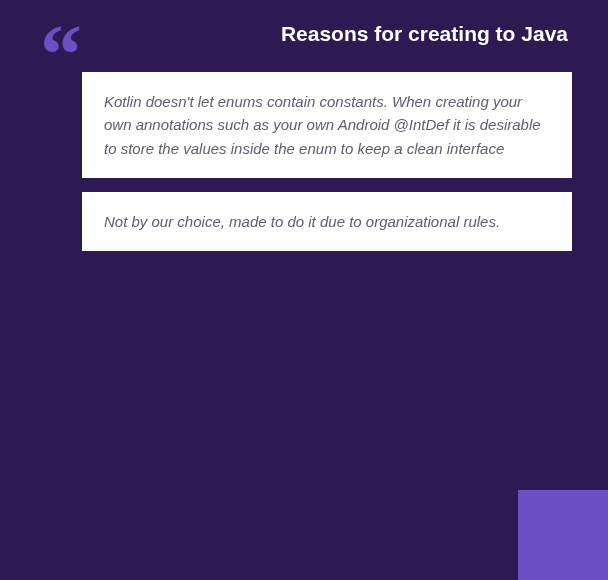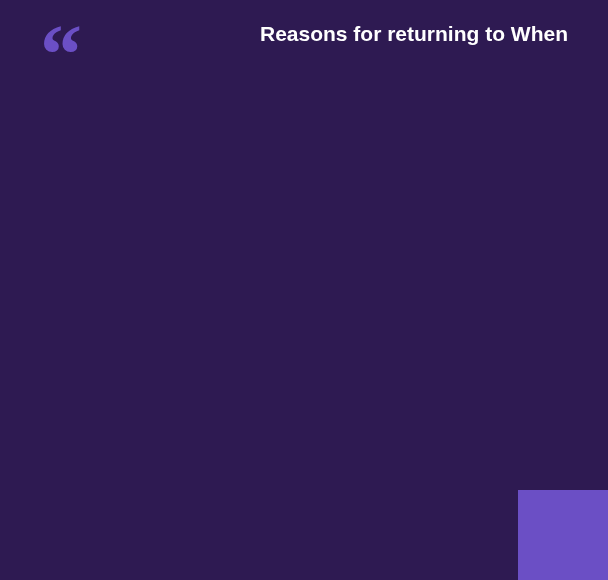--- a/index.html
+++ b/index.html
@@ -59,18 +59,24 @@
       height: 110px;
       background: #6b4fc5;
       z-index: 0;
     }
   </style>
 </head>
 <body>
 
 <div class="quote-icon">“</div>
 
-<h1 class="heading">Reasons for returning to When</h1>
+<h1 class="heading">Reasons for creating to Java</h1>
 
 <div class="content">
+  <div class="card">
+    <p class="card-text">Kotlin doesn't let enums contain constants. When creating your own annotations such as your own Android @IntDef it is desirable to store the values inside the enum to keep a clean interface</p>
+  </div>
+  <div class="card">
+    <p class="card-text">Not by our choice, made to do it due to organizational rules.</p>
+  </div>
 </div>
 
 <div class="corner-square"></div>
 
 </body></html>

